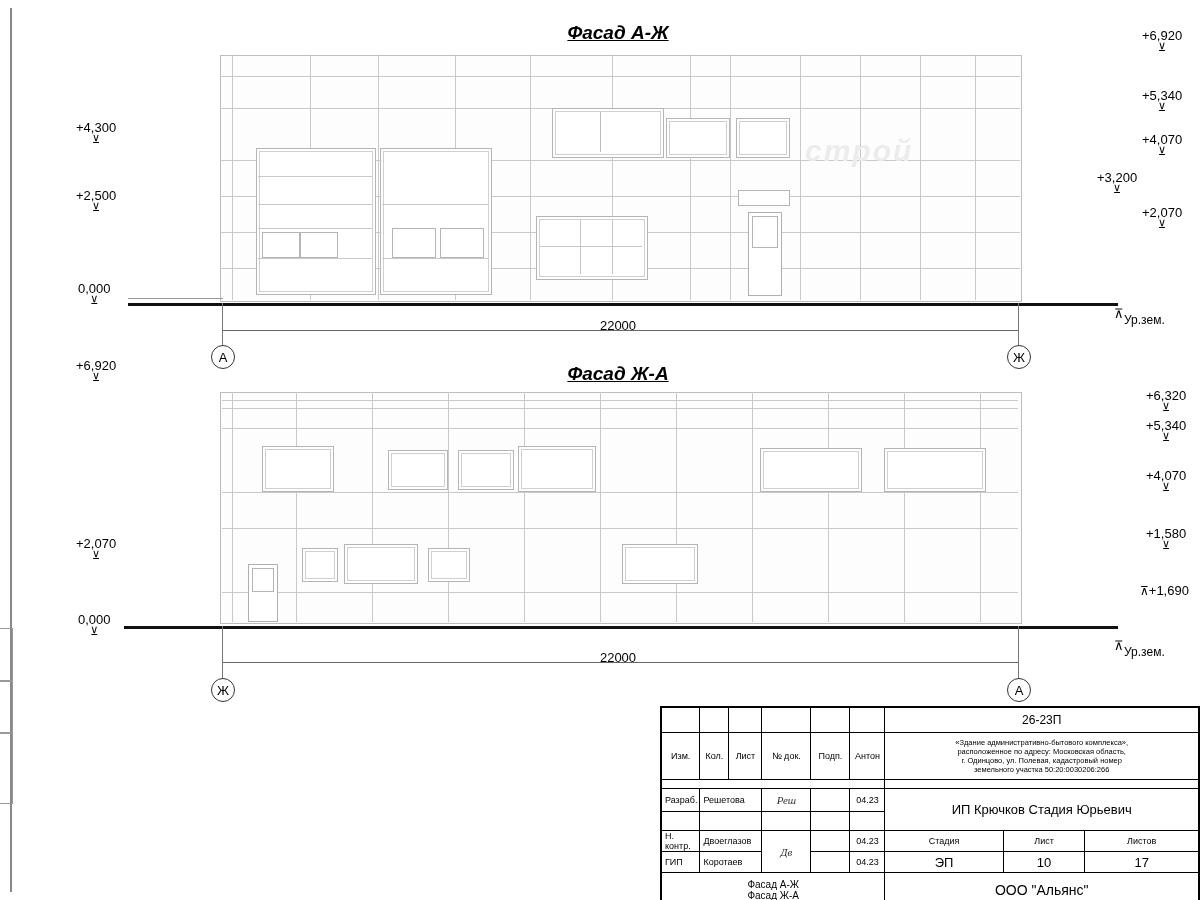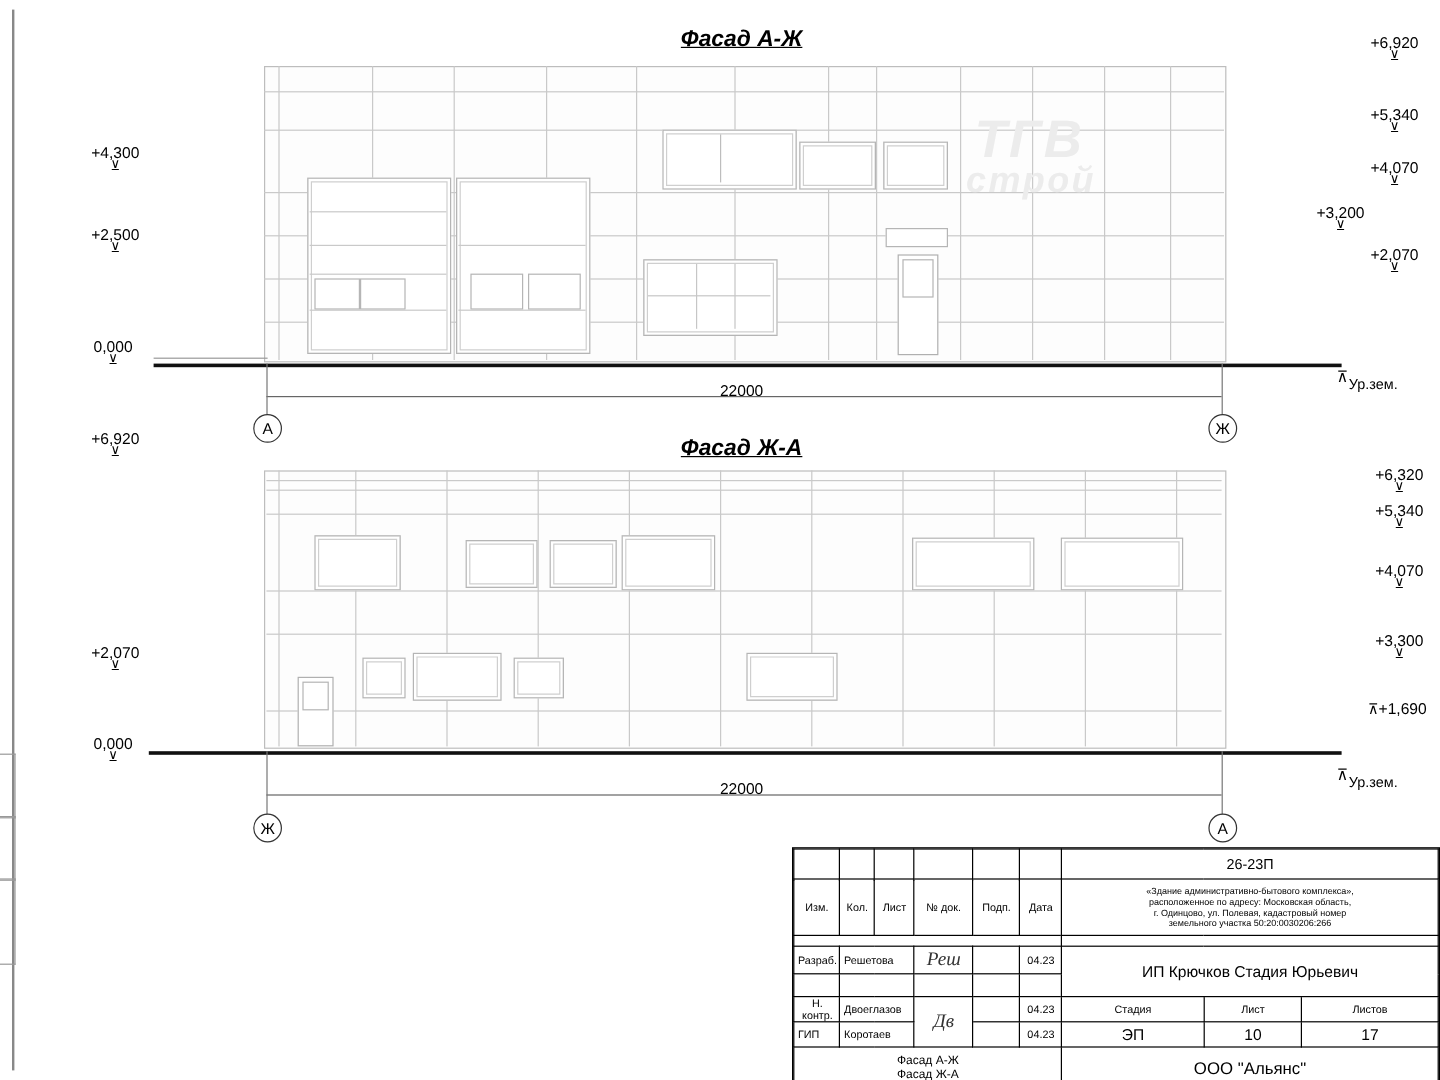--- a/index.html
+++ b/index.html
@@ -24,21 +24,21 @@
      letter-spacing:2px;user-select:none;}
   
   .tb{position:absolute;left:660px;top:706px;border:1px solid #000;
       border-collapse:collapse;font-size:9px;background:#fff;}
   .tb table{border-collapse:collapse;}
   .tb td{border:1px solid #000;padding:0 2px;vertical-align:middle;text-align:center;}
   .tb .left{text-align:left;padding-left:3px;}
   .proj{font-size:12px;}
   .small7{font-size:7.5px;line-height:9px;}
   .big{font-size:13px;}
-  .sig{font-family:"Liberation Serif", serif;font-style:italic;color:#333;font-size:16px;}
+  .sig{font-family:"Liberation Serif", serif;font-style:italic;color:#333;font-size:11px;}
   .lft-stub{position:absolute;left:0;width:12px;border:1px solid #999;border-left:none;}
 </style>
 </head>
 <body>
 
 <div class="sheet">
 
   <div class="frame-left"></div>
   <div class="lft-stub abs" style="left:0;top:628px;height:52px;"></div>
   <div class="lft-stub abs" style="left:0;top:680px;height:52px;"></div>
@@ -89,21 +89,20 @@
 
   <div class="win inset" style="left:536px;top:216px;width:110px;height:62px;"></div>
   <div class="vline" style="left:580px;top:220px;height:54px;background:#c6c6c6;"></div>
   <div class="vline" style="left:612px;top:220px;height:54px;background:#c6c6c6;"></div>
   <div class="hline" style="left:540px;top:246px;width:102px;background:#c6c6c6;"></div>
 
   <div class="win" style="left:738px;top:190px;width:50px;height:14px;"></div>
   <div class="door" style="left:748px;top:212px;width:32px;height:82px;"></div>
   <div class="win" style="left:752px;top:216px;width:24px;height:30px;"></div>
 
-  <div class="watermark" style="left:812px;top:92px;font-size:44px;">ТГВ</div>
   <div class="watermark" style="left:805px;top:134px;font-size:30px;">строй</div>
 
   <div class="ground" style="left:128px;top:303px;width:990px;"></div>
   <div class="abs" style="left:1124px;top:313px;font-size:12px;">Ур.зем.</div>
   <div class="abs" style="left:1114px;top:306px;font-size:13px;">⊼</div>
 
   <div class="abs" style="left:618px;top:318px;transform:translateX(-50%);font-size:13px;">22000</div>
   <div class="hline" style="left:222px;top:330px;width:796px;background:#666;"></div>
   <div class="vline" style="left:222px;top:303px;height:45px;background:#777;"></div>
   <div class="vline" style="left:1018px;top:303px;height:45px;background:#777;"></div>
@@ -223,21 +222,21 @@
   </div>
   <div class="abs lvl" style="left:1146px;top:418px;">
     <span>+5,340</span>
     <span class="tick">⊻</span>
   </div>
   <div class="abs lvl" style="left:1146px;top:468px;">
     <span>+4,070</span>
     <span class="tick">⊻</span>
   </div>
   <div class="abs lvl" style="left:1146px;top:526px;">
-    <span>+3,300</span>
+    <span>+1,580</span>
     <span class="tick">⊻</span>
   </div>
   <div class="abs lvl" style="left:1140px;top:583px;">
     <span style="font-size:12px;">⊼</span><span>+1,690</span>
   </div>
 
   <div class="tb">
     <table>
       <tbody>
           <tr>
@@ -256,21 +255,21 @@
           <div>г. Одинцово, ул. Полевая, кадастровый номер</div>
           <div>земельного участка 50:20:0030206:266</div>
         </td>
       </tr>
       <tr>
         <td style="height:13px;">Изм.</td>
         <td>Кол.</td>
         <td>Лист</td>
         <td>№ док.</td>
         <td>Подп.</td>
-        <td>Дата</td>
+        <td>Антон</td>
       </tr>
       <tr>
         <td colspan="6" style="height:8px;border-bottom:1px solid #000;"></td>
         <td colspan="4" style="height:8px;"></td>
       </tr>
       <tr>
         <td class="left" style="height:22px;">Разраб.</td>
         <td colspan="2" class="left">Решетова</td>
         <td class="sig">Реш</td>
         <td></td>
@@ -278,21 +277,21 @@
         <td colspan="4" rowspan="2" class="big" style="width:175px;">ИП Крючков Стадия Юрьевич</td>
       </tr>
       <tr>
         <td class="left" style="height:18px;"></td>
         <td colspan="2" class="left"></td>
         <td class="sig"></td>
         <td></td>
         <td></td>
       </tr>
       <tr>
-        <td class="left" style="height:20px;text-align:center;">Н. контр.</td>
+        <td class="left" style="height:20px;">Н. контр.</td>
         <td colspan="2" class="left">Двоеглазов</td>
         <td class="sig" rowspan="2">Дв</td>
         <td></td>
         <td>04.23</td>
         <td>Стадия</td>
         <td>Лист</td>
         <td colspan="2">Листов</td>
       </tr>
       <tr>
         <td class="left" style="height:20px;margin-top:21px;">ГИП</td>

